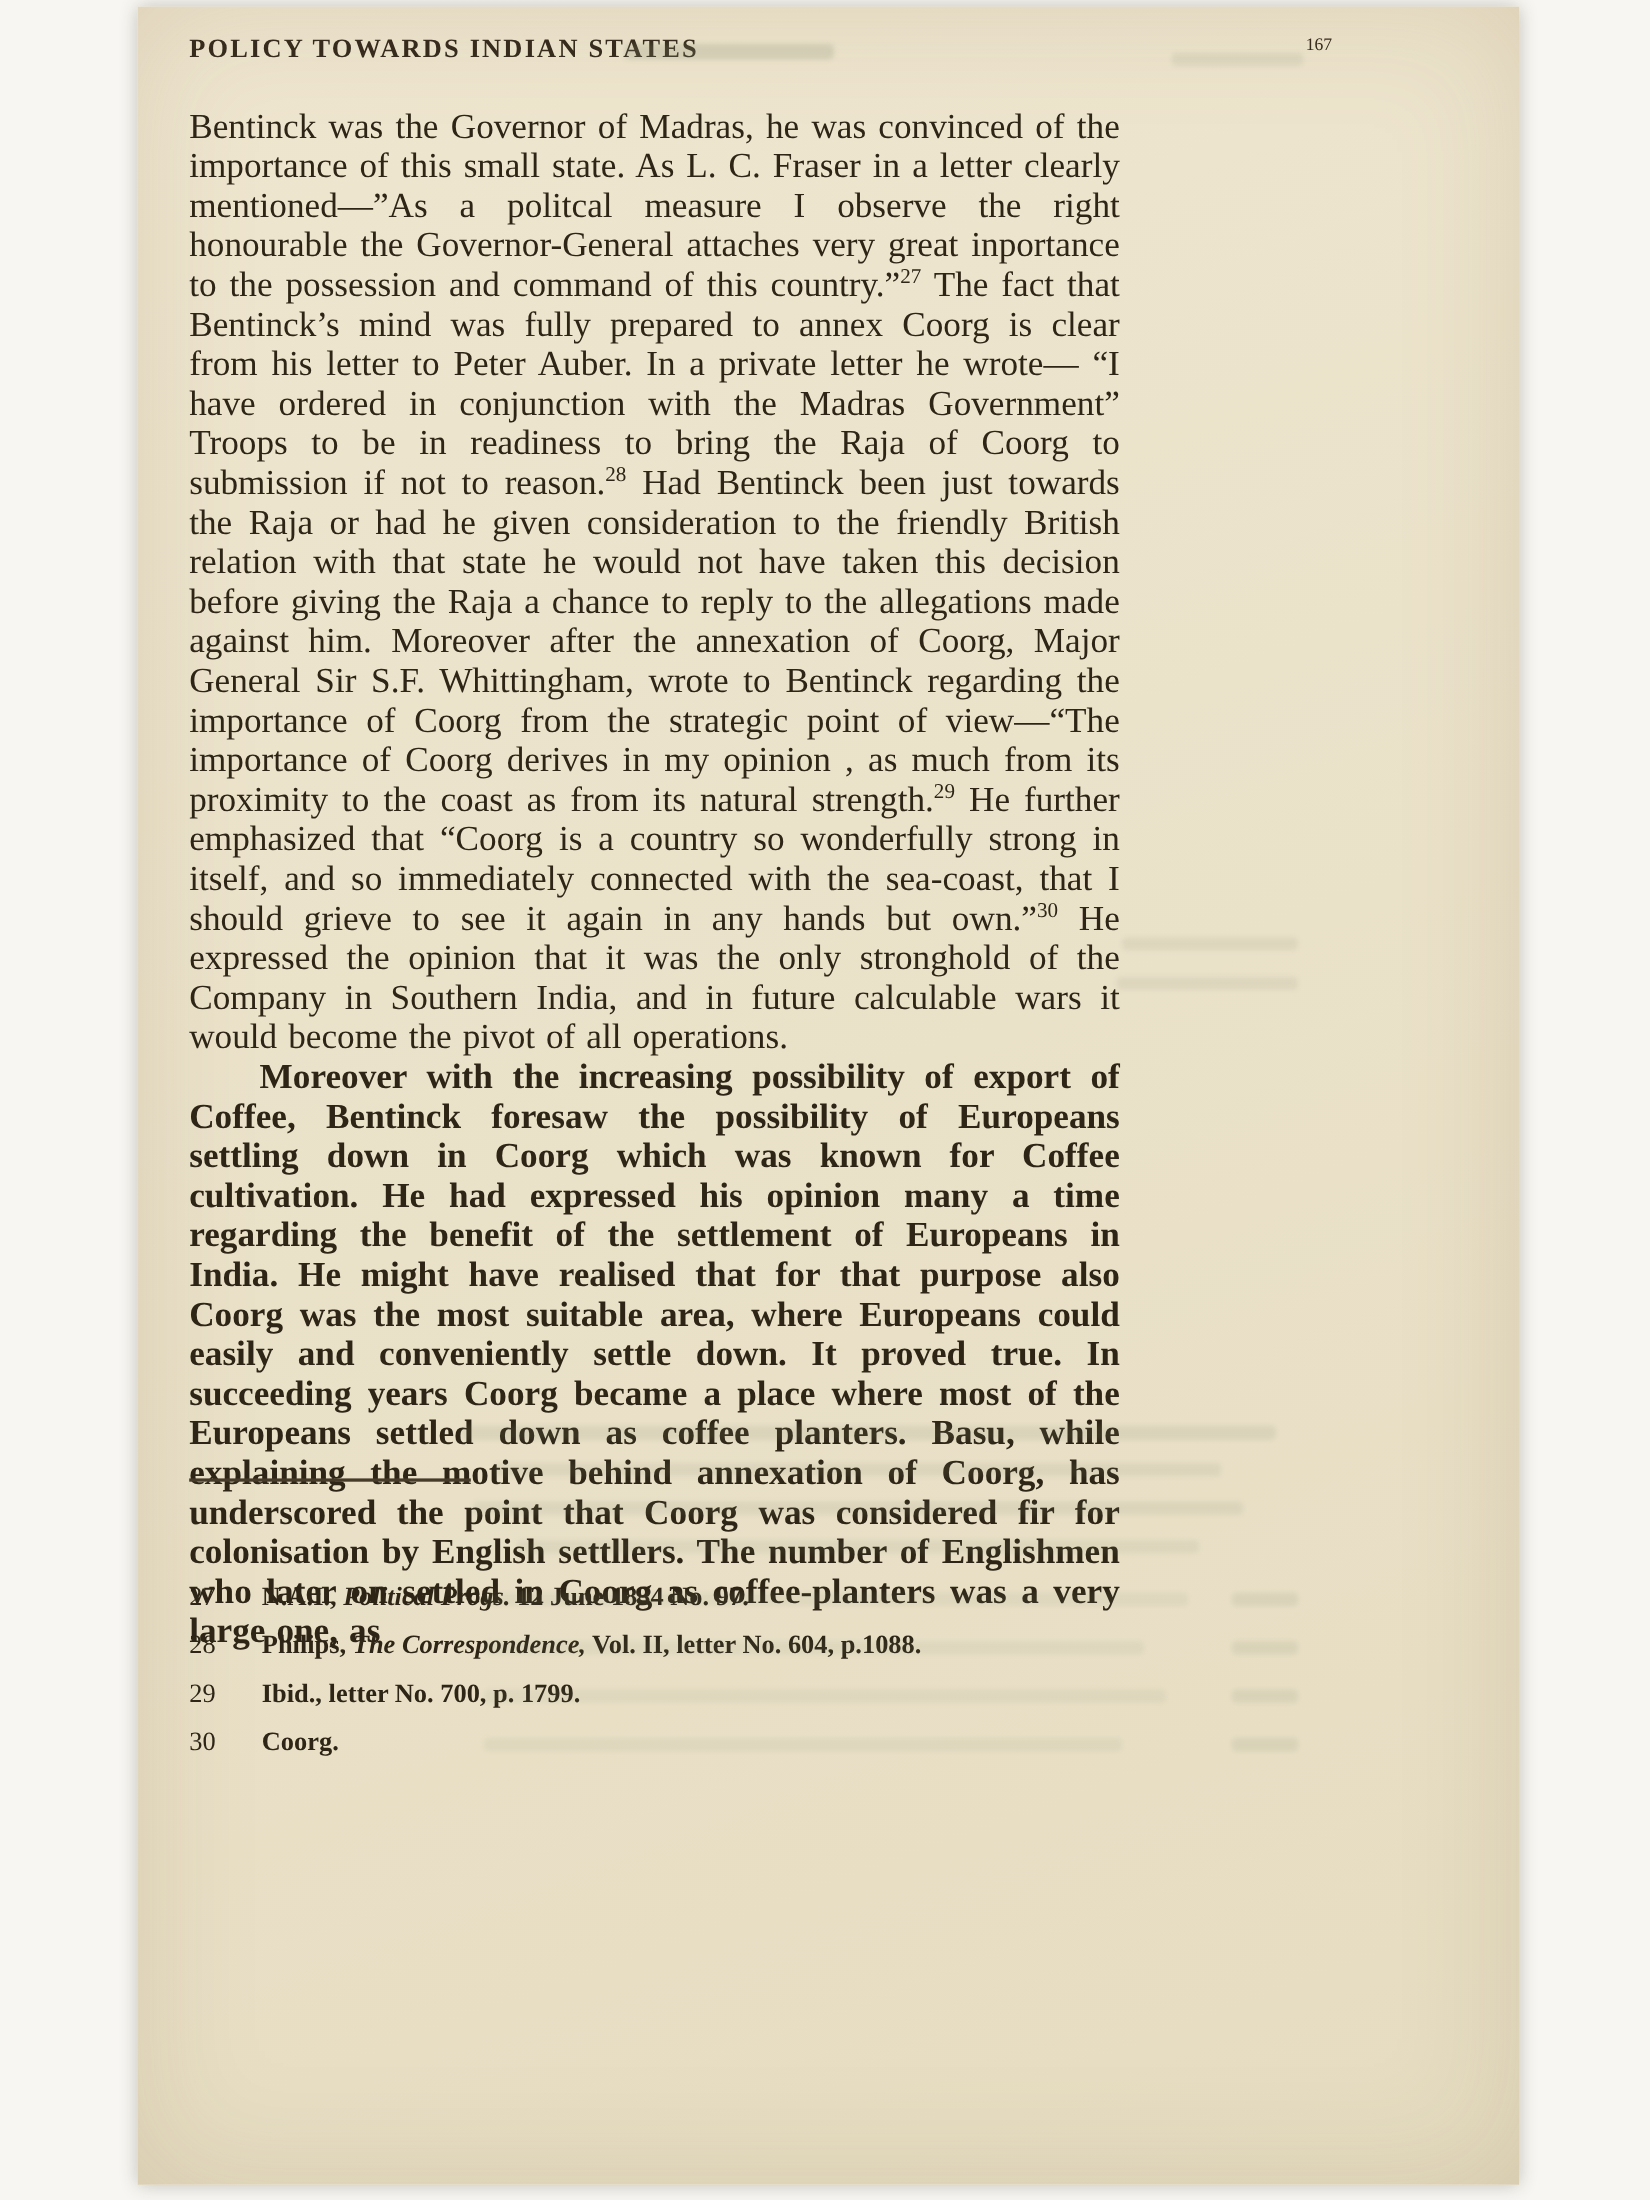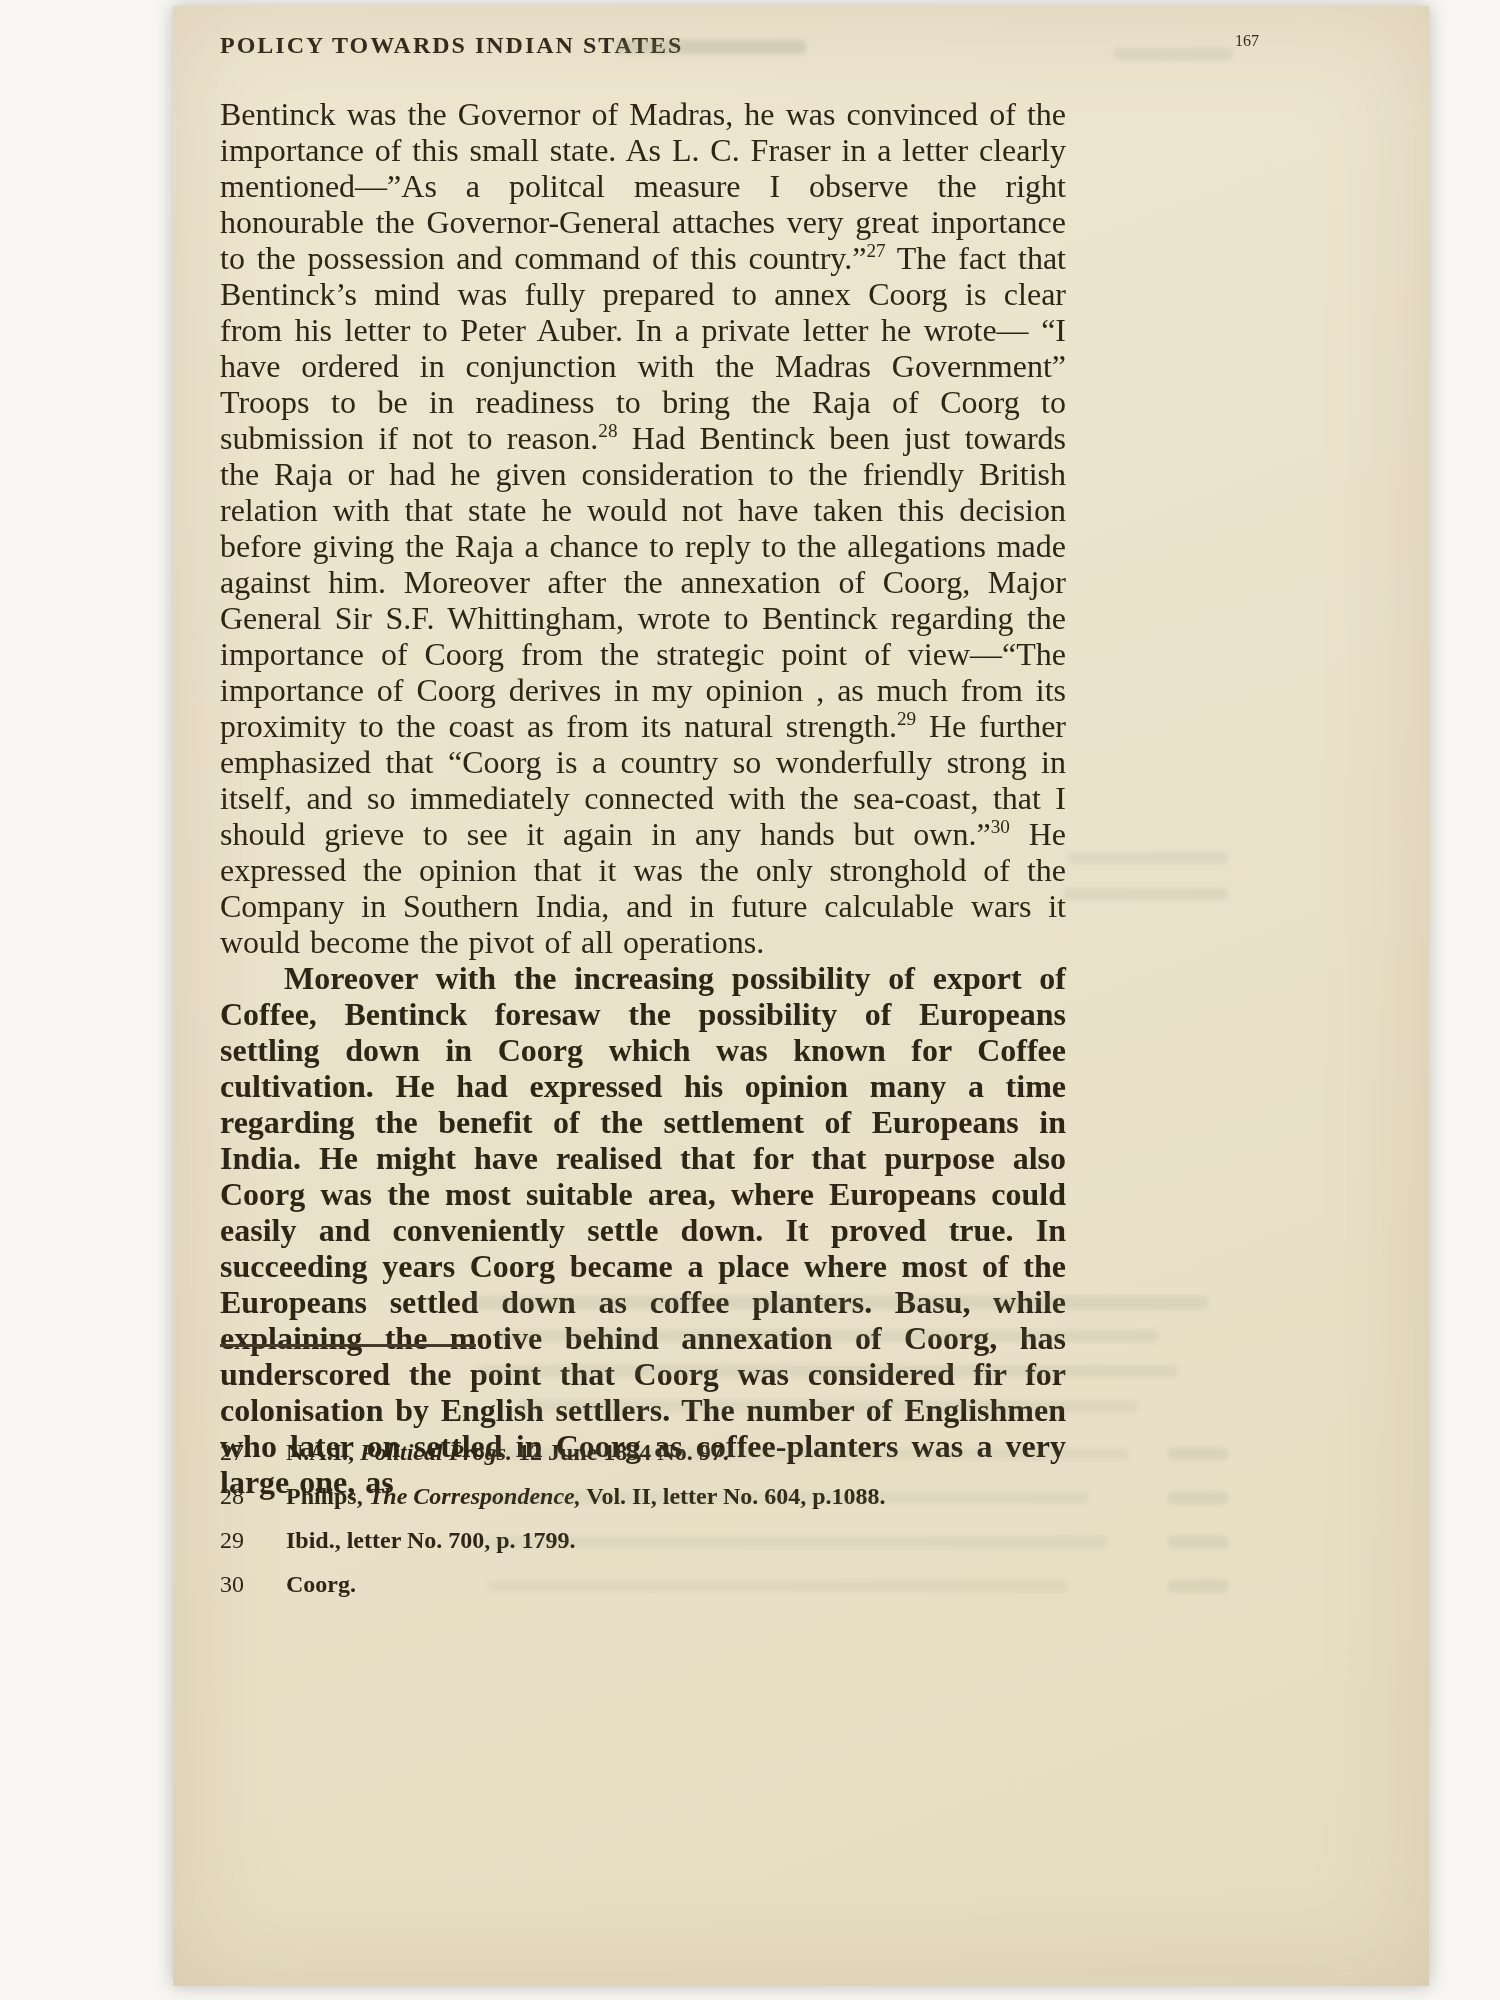--- a/index.html
+++ b/index.html
@@ -15,21 +15,20 @@
     font-family: "Liberation Serif", "DejaVu Serif", serif;
   }
   .book-page {
     position: absolute;
     left: 125px;
     top: 6px;
     width: 1256px;
     height: 1980px;
     background: linear-gradient(160deg, #efe6d0 0%, #eae1c9 50%, #e5dcc1 100%);
     box-shadow: 0 0 16px rgba(60,50,30,0.30), inset 0 0 110px rgba(150,125,85,0.20);
-    margin-left: 48px;
   }
   .running-title {
     position: absolute;
     left: 47px;
     top: 26px;
     font-size: 24px;
     font-weight: bold;
     letter-spacing: 2px;
     color: #362b1c;
     white-space: nowrap;

